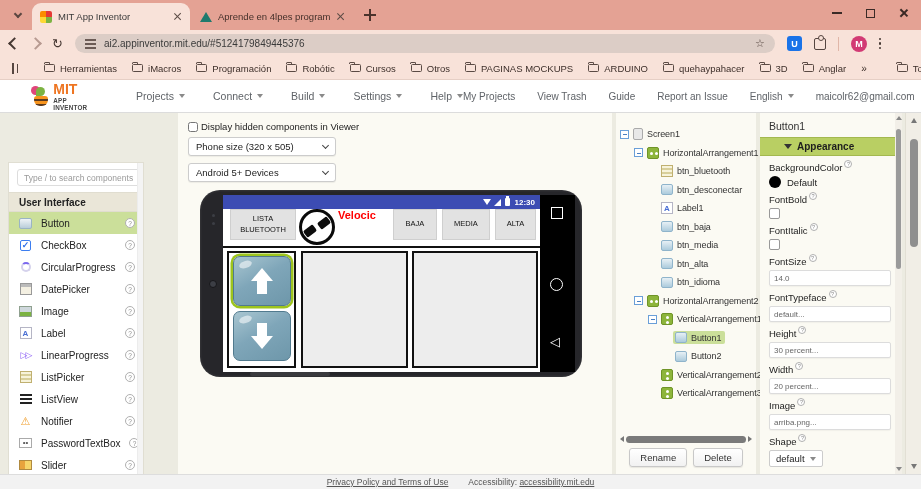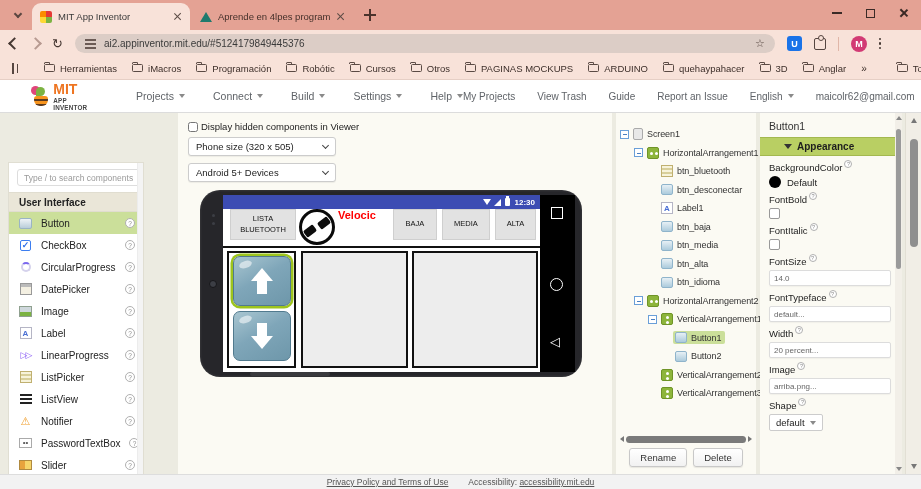--- a/index.html
+++ b/index.html
@@ -643,20 +643,27 @@
       </div>
       <div class="pfield">
         <div class="plabel">
             <span>FontTypeface</span>
             <span class="qmark">?</span>
           </div>
         <input class="pinput" value="default..." style="">
       </div>
       <div class="pfield">
         <div class="plabel">
+            <span>Height</span>
+            <span class="qmark">?</span>
+          </div>
+        <input class="pinput" value="30 percent..." style="">
+      </div>
+      <div class="pfield">
+        <div class="plabel">
             <span>Width</span>
             <span class="qmark">?</span>
           </div>
         <input class="pinput" value="20 percent..." style="">
       </div>
       <div class="pfield">
         <div class="plabel">
             <span>Image</span>
             <span class="qmark">?</span>
           </div>

